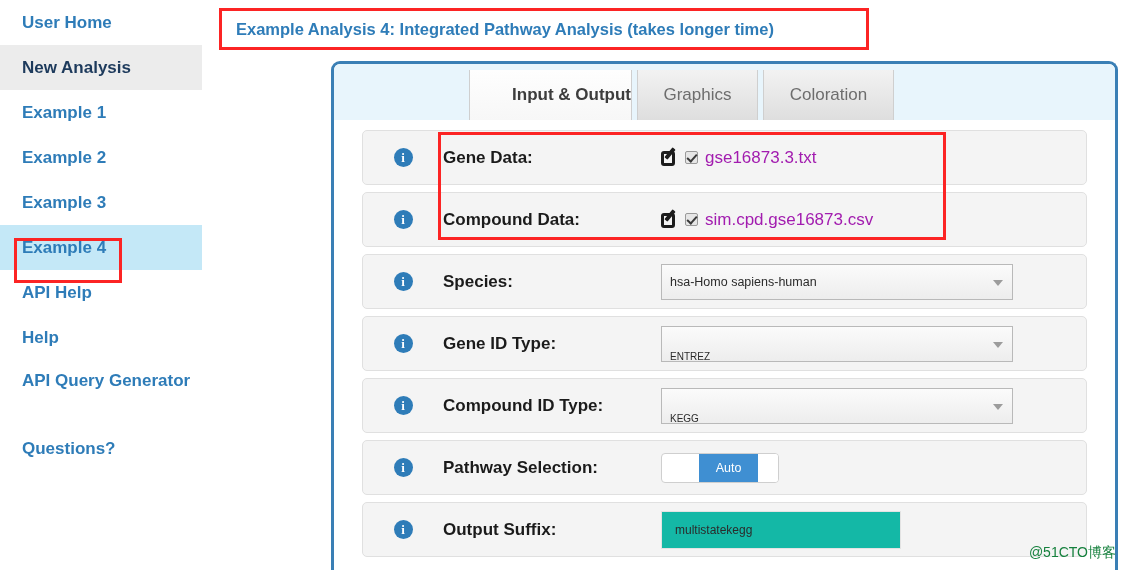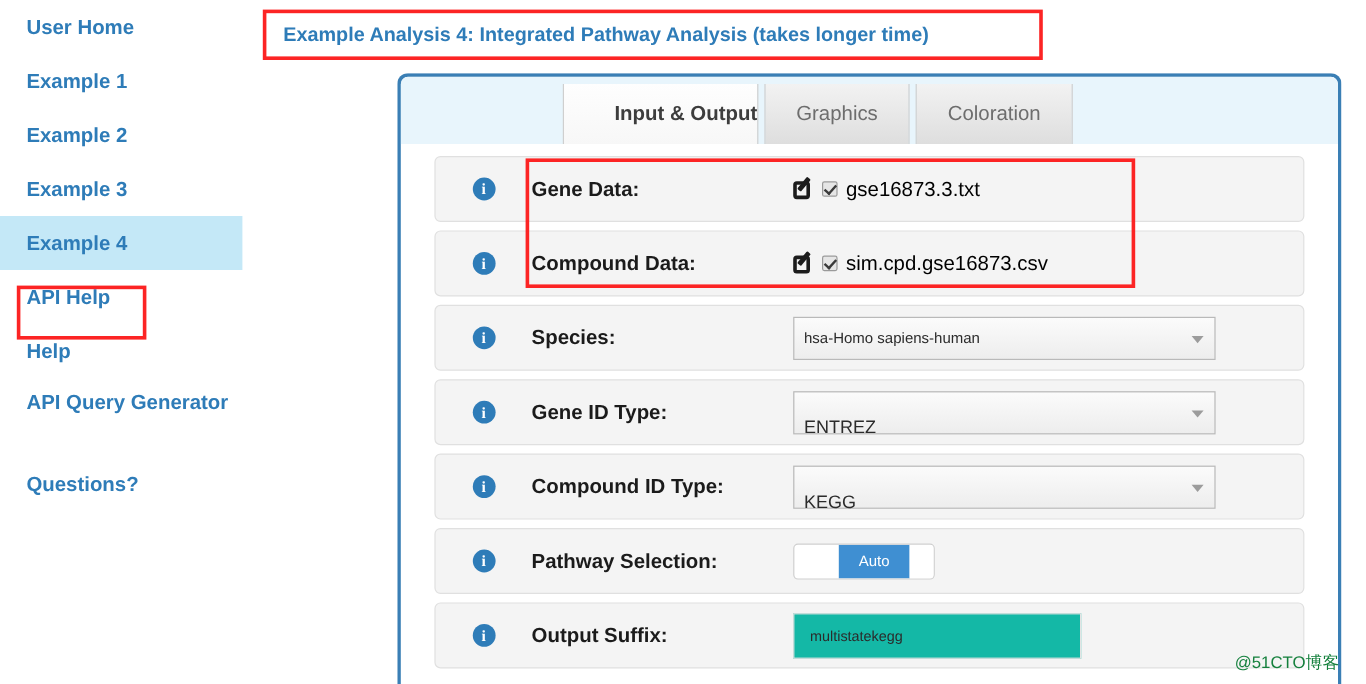--- a/index.html
+++ b/index.html
@@ -220,21 +220,21 @@
     content: "";
     position: absolute;
     left: 3px; top: 0px;
     width: 4px; height: 8px;
     border: solid #3a3a3a;
     border-width: 0 2px 2px 0;
     transform: rotate(42deg);
   }
   .fname {
     font-size: 17px;
-    color: #000000;
+    color: #a21caf;
     white-space: nowrap;
   }
 
   
   .fselect {
     width: 352px;
     height: 36px;
     background: linear-gradient(to bottom, #fbfbfb 0%, #ededed 100%);
     border: 1px solid #b9b9b9;
     border-radius: 0;
@@ -242,21 +242,21 @@
     display: flex;
     align-items: center;
     padding: 0 8px;
     position: relative;
   }
   .fselect .sval {
     font-size: 12.5px;
     color: #2b2b2b;
     white-space: nowrap;
   }
-  .fselect.big .sval { font-size: 15px; margin-top: 26px; }
+  .fselect.big .sval { font-size: 10px; margin-top: 26px; }
   .caret {
     position: absolute;
     right: 9px;
     top: 50%;
     margin-top: -2px;
     width: 0; height: 0;
     border-left: 5px solid transparent;
     border-right: 5px solid transparent;
     border-top: 6px solid #9c9c9c;
   }
@@ -325,20 +325,23 @@
     z-index: 30;
   }
 </style>
 </head>
 <body>
 
 <div id="sidebar">
   <div class="side-item">
     <span>User Home</span>
   </div>
+  <div class="side-item active-gray">
+    <span>New Analysis</span>
+  </div>
   <div class="side-item">
     <span>Example 1</span>
   </div>
   <div class="side-item">
     <span>Example 2</span>
   </div>
   <div class="side-item">
     <span>Example 3</span>
   </div>
   <div class="side-item active-blue">

